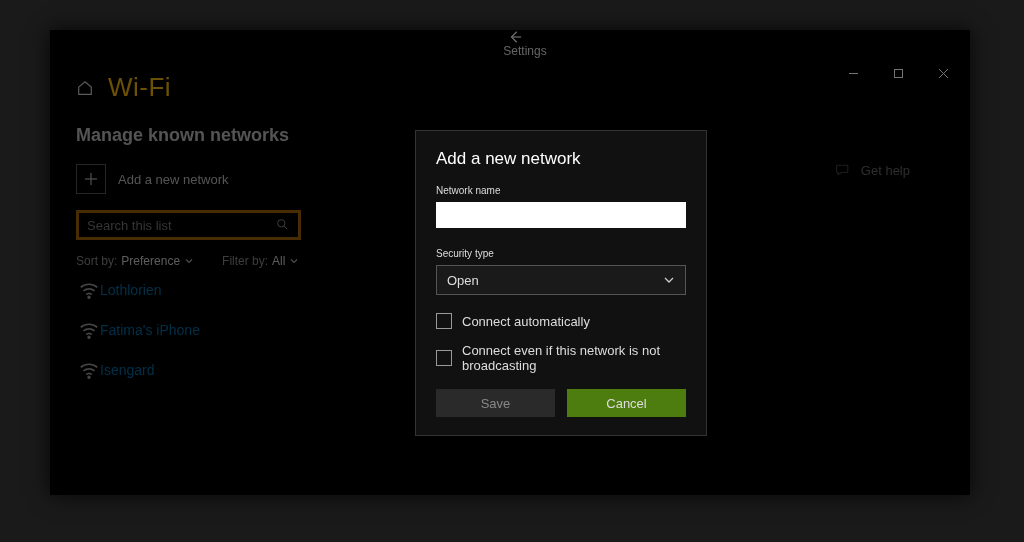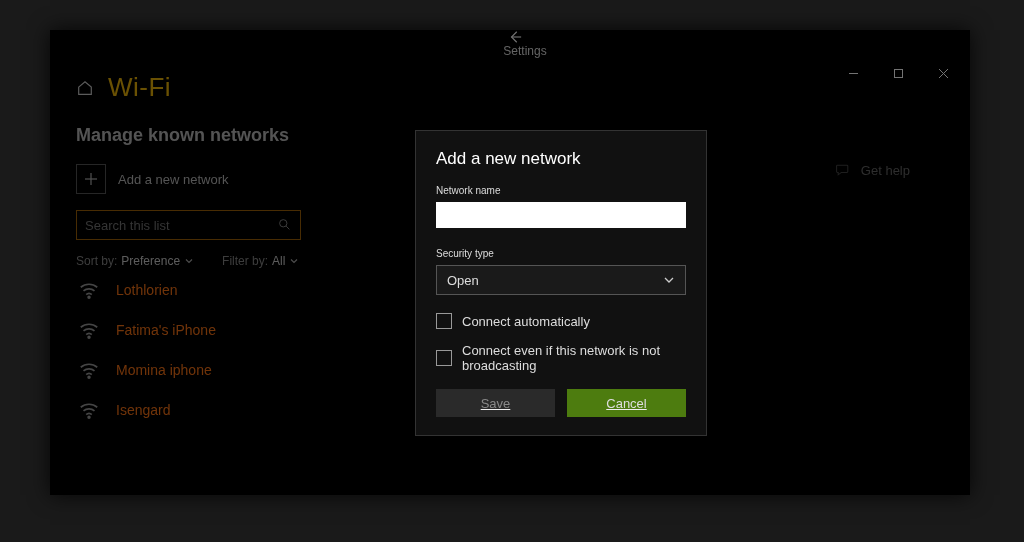--- a/index.html
+++ b/index.html
@@ -83,21 +83,21 @@
   }
   .plus-box {
     width: 30px; height: 30px;
     border: 1px solid #555;
     display: flex; align-items: center; justify-content: center;
   }
   .add-label { font-size: 13px; color: #bbb; }
   .search-box {
     width: 225px;
     height: 30px;
-    border: 1px solid #a16207;
+    border: 3px solid #a16207;
     background: transparent;
     display: flex;
     align-items: center;
     padding: 0 8px;
     margin-bottom: 14px;
   }
   .search-input {
     flex: 1;
     background: transparent;
     border: none;
@@ -114,24 +114,24 @@
     color: #888;
     margin-bottom: 2px;
   }
   .filter-item { display: flex; align-items: center; gap: 4px; }
   .filter-val { color: #ccc; }
   .chev { width: 10px; height: 10px; }
   .network-list {}
   .network-item {
     display: flex;
     align-items: center;
-    gap: 16px;
+    gap: 0;
     padding: 9px 2px;
     font-size: 14px;
-    color: #f97316;
+    color: #0369a1;
   }
   .wifi-icon { width: 22px; height: 22px; }
 
   
   .help-link {
     position: absolute;
     right: 60px;
     top: 100px;
     display: flex;
     align-items: center;
@@ -206,21 +206,20 @@
   }
   .checkbox {
     width: 16px; height: 16px;
     border: 1.5px solid #999;
     flex-shrink: 0;
   }
   .dlg-buttons {
     display: flex;
     gap: 12px;
     margin-top: 16px;
-    text-decoration: underline;
   }
   .dlg-btn {
     flex: 1;
     height: 28px;
     background: #4d7c0f;
     border: none;
     color: #ddd;
     font-size: 13px;
     font-family: inherit;
     display: flex;
@@ -344,31 +343,20 @@
         </div>
         <div class="network-item">
           <span class="wifi-icon">
             <svg viewBox="0 0 24 24" width="22" height="22" stroke="#999" stroke-width="1.8" fill="none">
               <path d="M3 9 a14 14 0 0 1 18 0"></path>
                 <path d="M6 13 a9 9 0 0 1 12 0"></path>
                 <path d="M9 17 a4 4 0 0 1 6 0"></path>
                 <circle cx="12" cy="20" r="1" fill="#999"></circle>
             </svg>
           </span>
-          <span>Momina iphone</span>
-        </div>
-        <div class="network-item">
-          <span class="wifi-icon">
-            <svg viewBox="0 0 24 24" width="22" height="22" stroke="#999" stroke-width="1.8" fill="none">
-              <path d="M3 9 a14 14 0 0 1 18 0"></path>
-                <path d="M6 13 a9 9 0 0 1 12 0"></path>
-                <path d="M9 17 a4 4 0 0 1 6 0"></path>
-                <circle cx="12" cy="20" r="1" fill="#999"></circle>
-            </svg>
-          </span>
           <span>Isengard</span>
         </div>
       </div>
     </div>
 
     <div class="help-link">
       <span class="help-icon">
         <svg viewBox="0 0 20 20" width="16" height="16" stroke="#888" stroke-width="1.3" fill="none">
           <path d="M3 4 h12 a1 1 0 0 1 1 1 v7 a1 1 0 0 1 -1 1 h-7 l-4 3 v-3 h-1 a1 1 0 0 1 -1 -1 v-7 a1 1 0 0 1 1 -1 z"></path>
         </svg>

